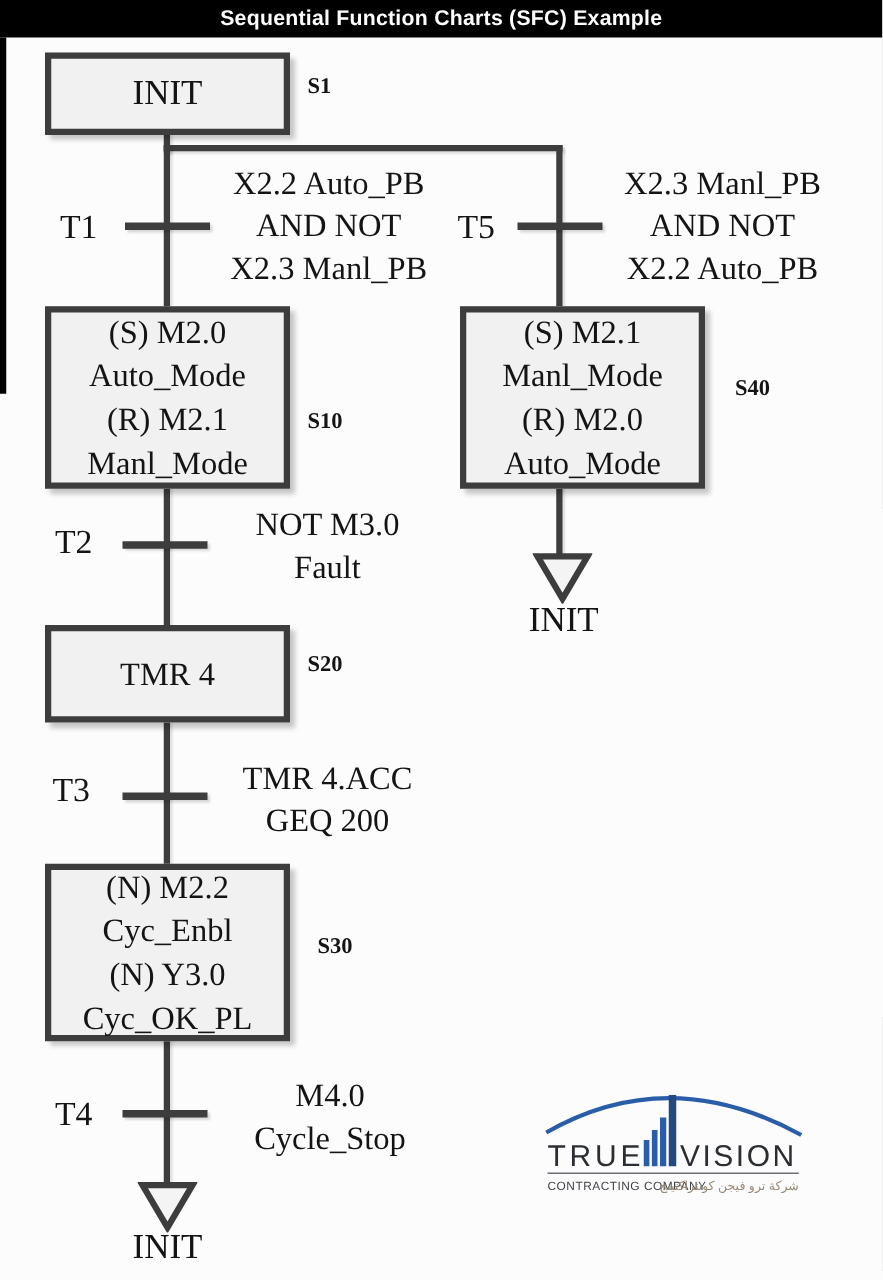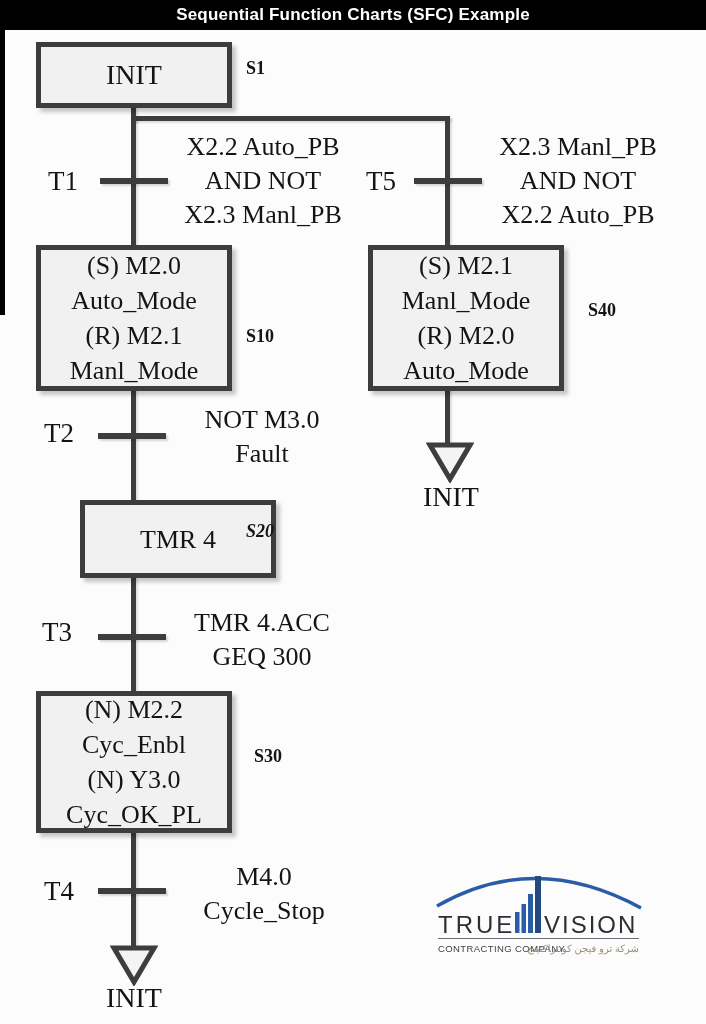--- a/index.html
+++ b/index.html
@@ -86,24 +86,24 @@
   <div class="step-label" style="left:246px;top:326px;">S10</div>
 
   <div class="step-box" style="left:368px;top:245px;width:196px;height:146px;">
     <div>(S) M2.1</div>
     <div>Manl_Mode</div>
     <div>(R) M2.0</div>
     <div>Auto_Mode</div>
   </div>
   <div class="step-label" style="left:588px;top:300px;">S40</div>
 
-  <div class="step-box" style="left:36px;top:500px;width:196px;height:78px;margin-left:44px;">
+  <div class="step-box" style="left:36px;top:500px;width:196px;height:78px;">
     <div>TMR 4</div>
   </div>
-  <div class="step-label" style="left:246px;top:521px;font-style:italic;">S20</div>
+  <div class="step-label" style="left:246px;top:521px;">S20</div>
 
   <div class="step-box" style="left:36px;top:691px;width:196px;height:142px;">
     <div>(N) M2.2</div>
     <div>Cyc_Enbl</div>
     <div>(N) Y3.0</div>
     <div>Cyc_OK_PL</div>
   </div>
   <div class="step-label" style="left:254px;top:746px;">S30</div>
 
   <div class="t-label" style="left:48px;top:166px;">T1</div>
@@ -121,21 +121,21 @@
     <div>X2.3 Manl_PB</div>
     <div>AND NOT</div>
     <div>X2.2 Auto_PB</div>
   </div>
   <div class="cond" style="left:182px;top:403px;width:160px;">
     <div>NOT M3.0</div>
     <div>Fault</div>
   </div>
   <div class="cond" style="left:172px;top:606px;width:180px;">
     <div>TMR 4.ACC</div>
-    <div>GEQ 300</div>
+    <div>GEQ 200</div>
   </div>
   <div class="cond" style="left:174px;top:860px;width:180px;">
     <div>M4.0</div>
     <div>Cycle_Stop</div>
   </div>
 
   <svg class="tri" style="left:426px;top:441px;" width="48" height="42" viewBox="0 0 48 42">
     <polygon points="4,4 44,4 24,38" fill="#f4f4f4" stroke="#3d3d3d" stroke-width="5" stroke-linejoin="miter"></polygon>
   </svg>
   <div class="jump-label" style="left:406px;top:481px;width:90px;">INIT</div>

